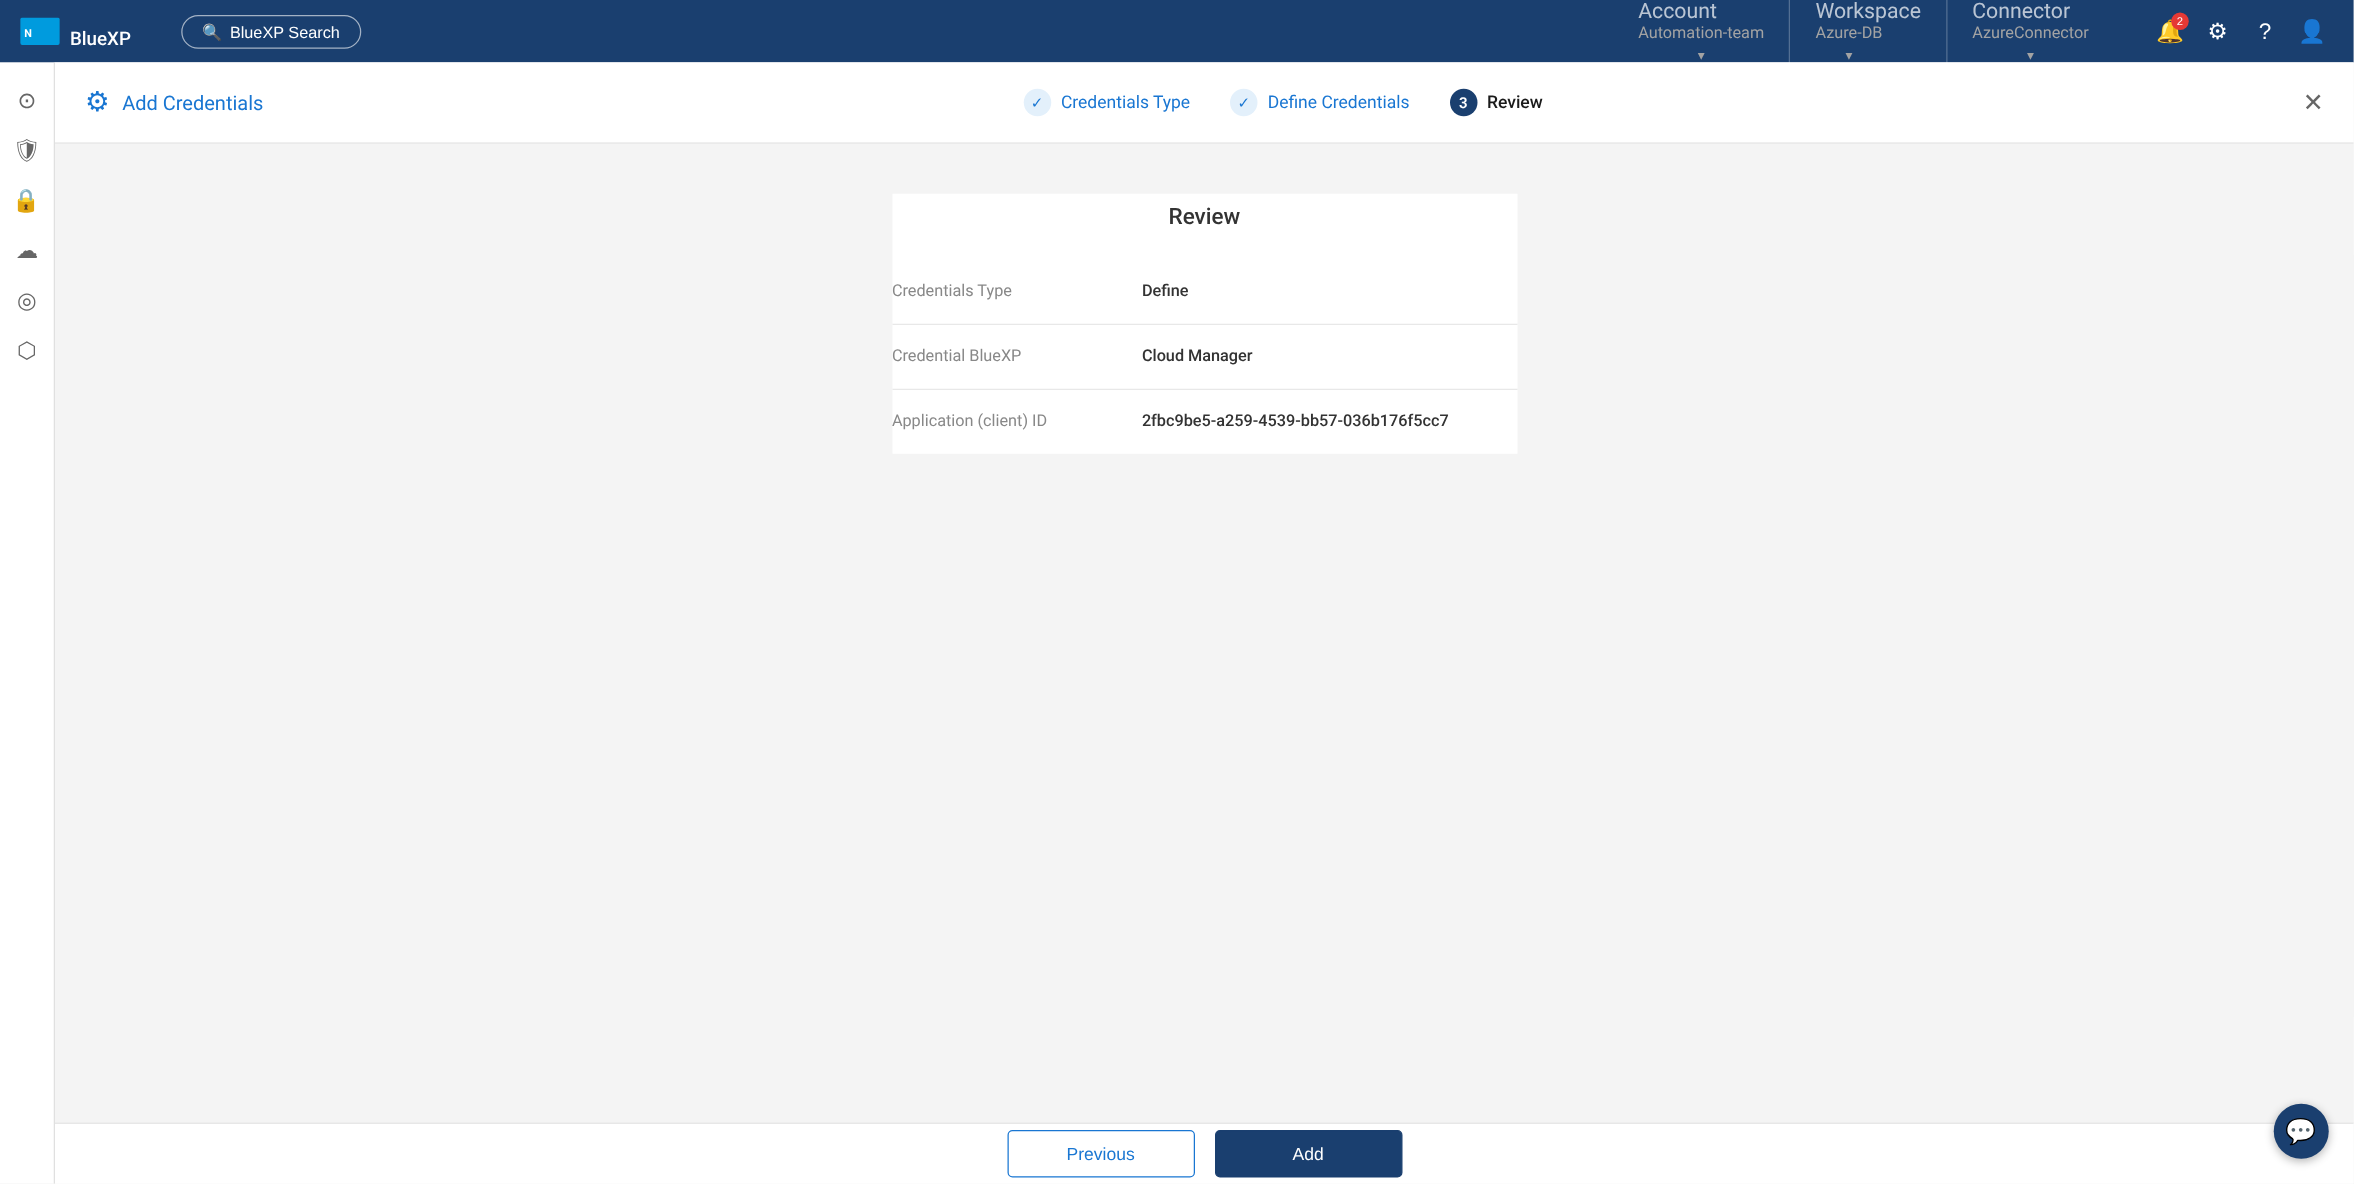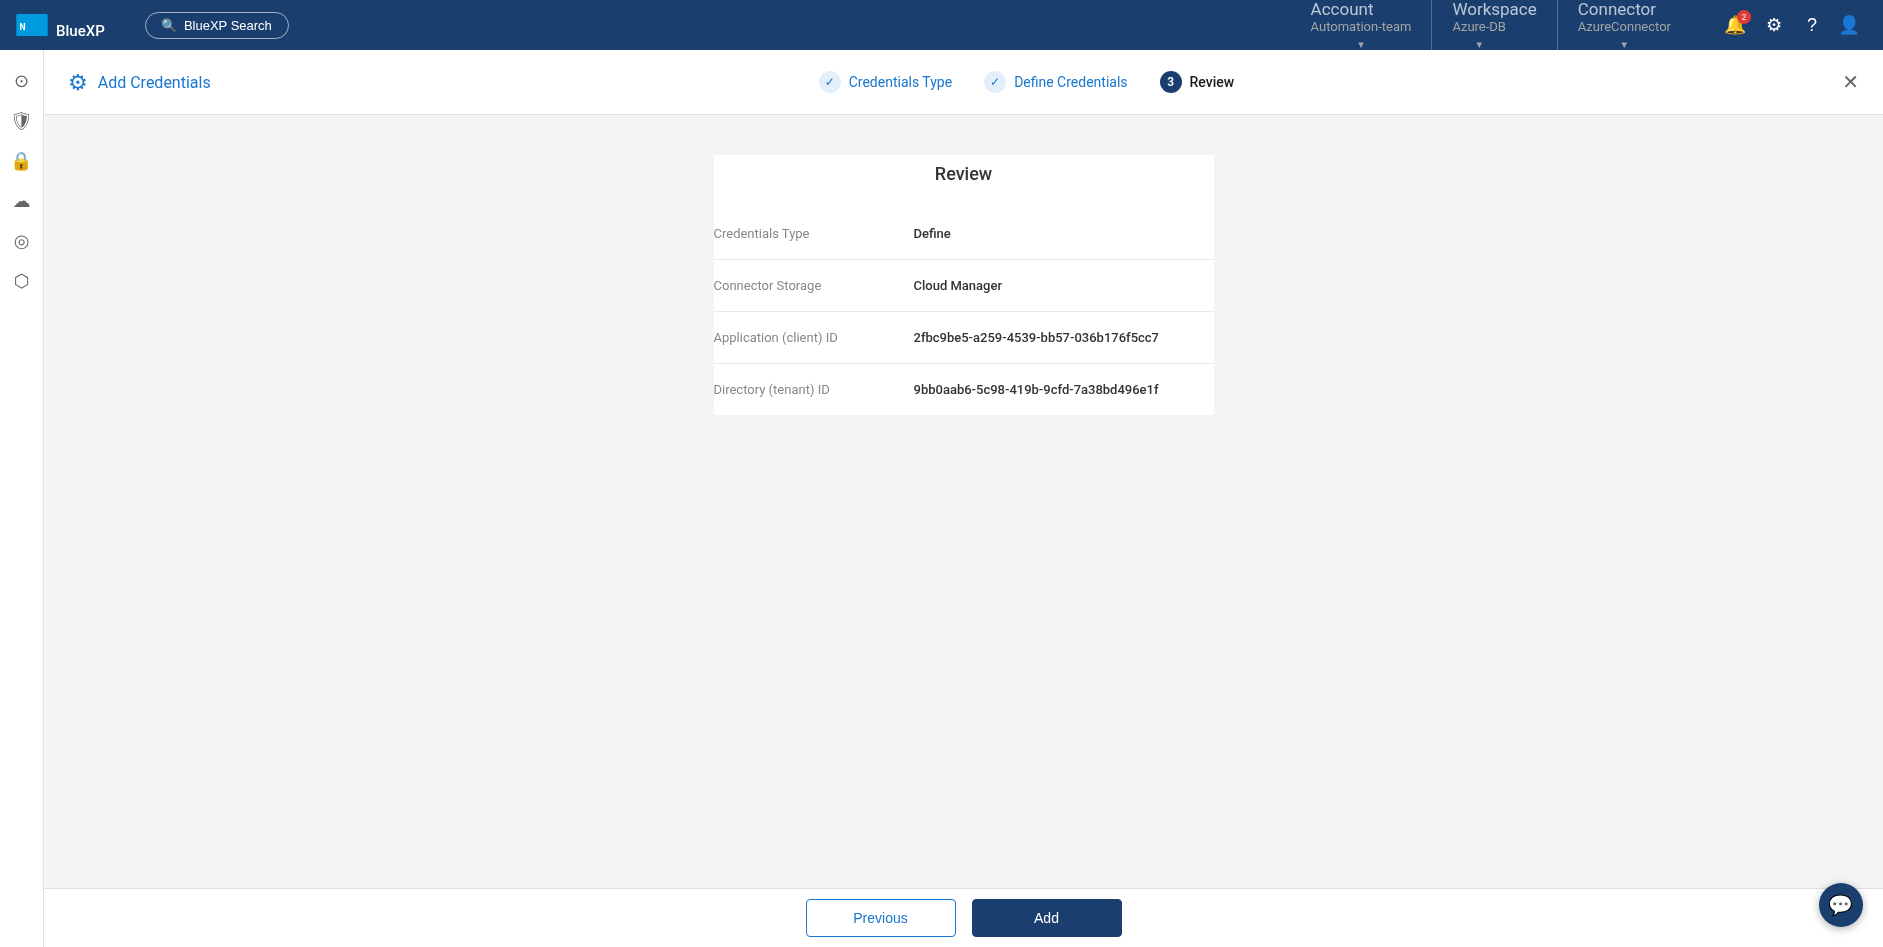--- a/index.html
+++ b/index.html
@@ -260,21 +260,21 @@
     }
     .review-value {
       flex: 1;
       font-size: 13px;
       color: #333;
       font-weight: 500;
     }
 
     
     .wizard-footer {
-      height: 59px;
+      height: 49px;
       background: white;
       border-top: 1px solid #e0e0e0;
       display: flex;
       align-items: center;
       justify-content: center;
       gap: 16px;
     }
     .btn-previous {
       background: white;
       border: 1px solid #1976d2;
@@ -441,30 +441,26 @@
 
       <div class="wizard-body">
         <div class="review-container">
           <div class="review-title">Review</div>
           <div class="review-table" id="review-table">
           <div class="review-row">
       <span class="review-label">Credentials Type</span>
       <span class="review-value">Define</span>
     </div>
               <div class="review-row">
-      <span class="review-label">Connector Storage</span>
+      <span class="review-label">Credential BlueXP</span>
       <span class="review-value">Cloud Manager</span>
     </div>
               <div class="review-row">
       <span class="review-label">Application (client) ID</span>
       <span class="review-value">2fbc9be5-a259-4539-bb57-036b176f5cc7</span>
-    </div>
-              <div class="review-row">
-      <span class="review-label">Directory (tenant) ID</span>
-      <span class="review-value">9bb0aab6-5c98-419b-9cfd-7a38bd496e1f</span>
     </div>
             </div>
         </div>
       </div>
 
       <div class="wizard-footer">
         <button class="btn-previous">Previous</button>
         <button class="btn-add">Add</button>
       </div>
     </div>

